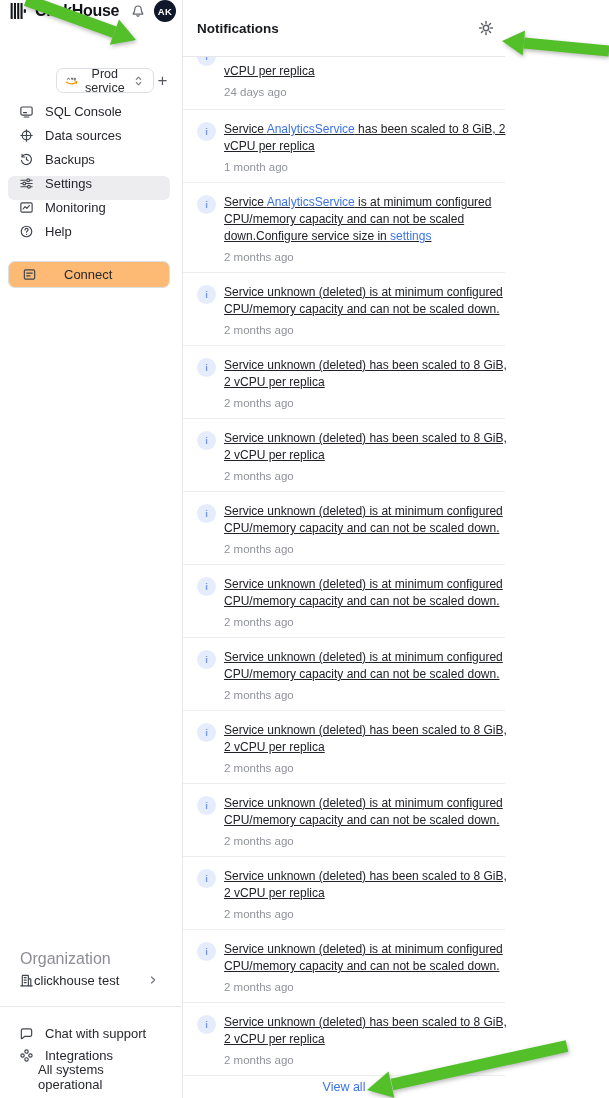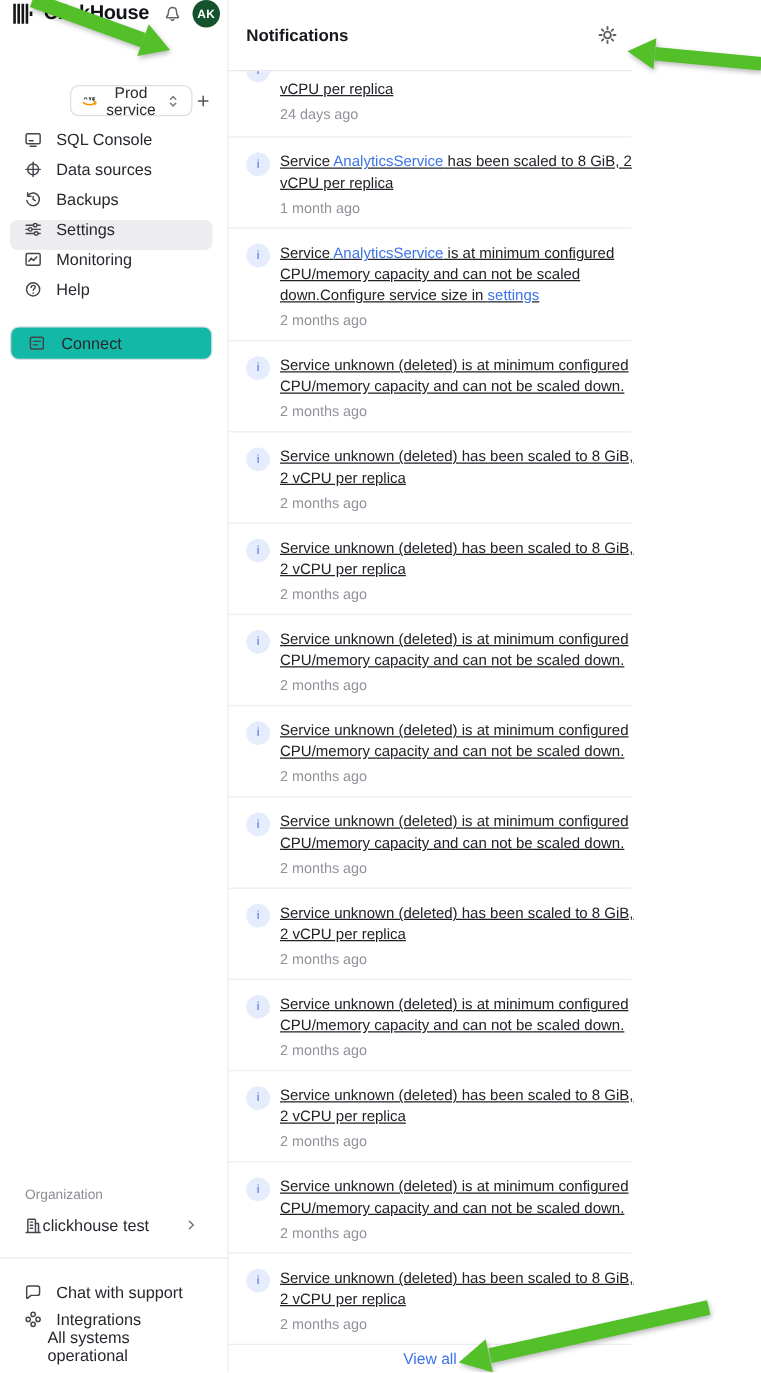--- a/index.html
+++ b/index.html
@@ -6,35 +6,35 @@
   .app{position:relative;width:609px;height:1098px;background:#fff;overflow:hidden;
        font-family:"Liberation Sans",sans-serif;color:#1d1f23;}
   svg{display:block;}
   .stroke-ic{fill:none;stroke:#41454c;stroke-width:1.25;stroke-linecap:round;stroke-linejoin:round;}
 
   
   .sidebar{position:absolute;left:0;top:0;width:182px;height:1098px;border-right:1px solid #e8e9eb;background:#fff;}
   .brand-row{position:absolute;top:31;left:9px;right:6px;height:22px;display:flex;align-items:center;}
   .brand-name{margin-left:7px;font-size:16px;font-weight:700;letter-spacing:-0.3px;color:#111317;}
   .bell-btn{margin-left:auto;cursor:pointer;display:flex;align-items:center;}
-  .avatar{margin-left:8px;width:22px;height:22px;border-radius:50%;background:#14532d;color:#fff;
+  .avatar{margin-left:8px;width:22px;height:22px;border-radius:50%;background:#0f172a;color:#fff;
           font-size:9.5px;font-weight:700;display:flex;align-items:center;justify-content:center;letter-spacing:.3px;cursor:pointer;}
   .selector-row{position:absolute;top:68px;left:8px;right:8px;height:25px;display:flex;align-items:center;}
   .service-select{width:138px;height:25px;border:1px solid #dcdfe3;border-radius:7px;background:#fff;
           display:flex;align-items:center;gap:7px;padding:0 8px;box-sizing:border-box;font-size:12.5px;color:#2a2c31;cursor:pointer;margin-left:48px;}
   .service-select .updown{margin-left:auto;}
   .add-service{margin-left:auto;margin-right:6px;border:none;background:none;font-size:17px;color:#55585d;cursor:pointer;line-height:1;padding:0 4px;}
   .nav{position:absolute;top:104px;left:8px;right:12px;}
   .nav-item{height:24px;display:flex;align-items:flex-start;gap:11px;padding:0 11px;border-radius:6px;
             font-size:13px;color:#26282d;cursor:pointer;}
   .nav-item.active{background:#ededf0;}
   .connect-btn{position:absolute;top:261px;left:8px;right:12px;height:27px;border:1px solid #dcdfe3;border-radius:7px;
-            background:#14b8a6;display:flex;align-items:center;gap:12px;padding:0 13px;box-sizing:border-box;
+            background:#fdba74;display:flex;align-items:center;gap:27px;padding:0 13px;box-sizing:border-box;
             font-size:13px;color:#26282d;cursor:pointer;}
-  .org-label{position:absolute;top:950px;left:20px;font-size:11px;color:#8c8e93;}
+  .org-label{position:absolute;top:950px;left:20px;font-size:16px;color:#8c8e93;}
   .org-row{position:absolute;top:968px;left:8px;right:12px;height:24px;display:flex;align-items:center;gap:0;
            padding:0 11px;font-size:13px;color:#26282d;cursor:pointer;}
   .org-row .chev{margin-left:auto;}
   .sidebar-divider{position:absolute;top:1006px;left:0;right:0;height:1px;background:#e9e9eb;}
   .side-footer{position:absolute;top:1022px;left:8px;right:12px;}
   .foot-item{height:22px;display:flex;align-items:center;gap:11px;padding:0 11px;font-size:13px;color:#26282d;cursor:pointer;}
   .status-dot{width:7px;height:7px;border-radius:50%;background:#1fa51b;margin:0 4px;}
 
   
   .panel{position:absolute;left:183px;top:0;width:322px;height:1098px;background:#fff;display:flex;flex-direction:column;}

